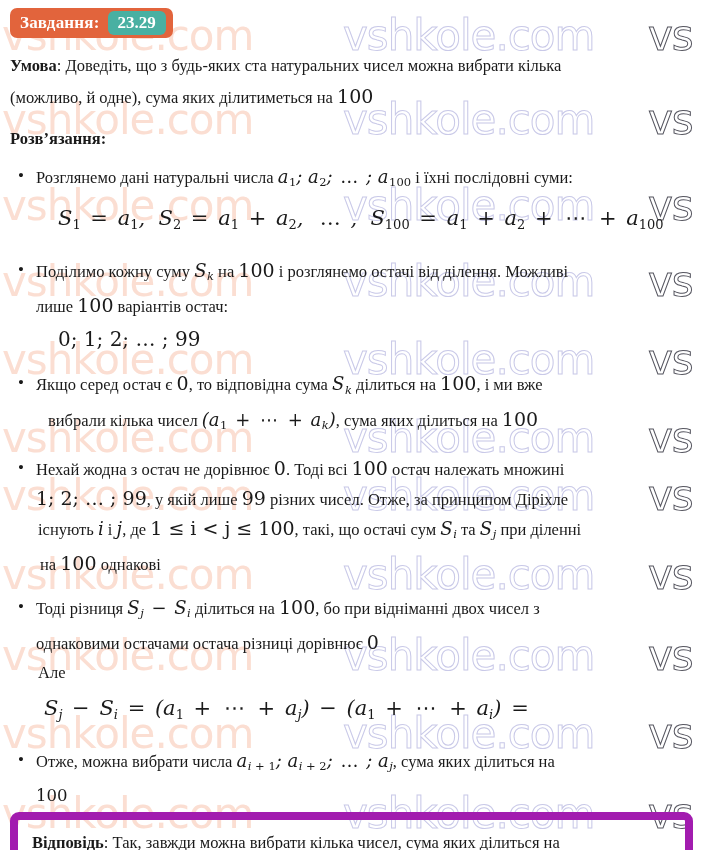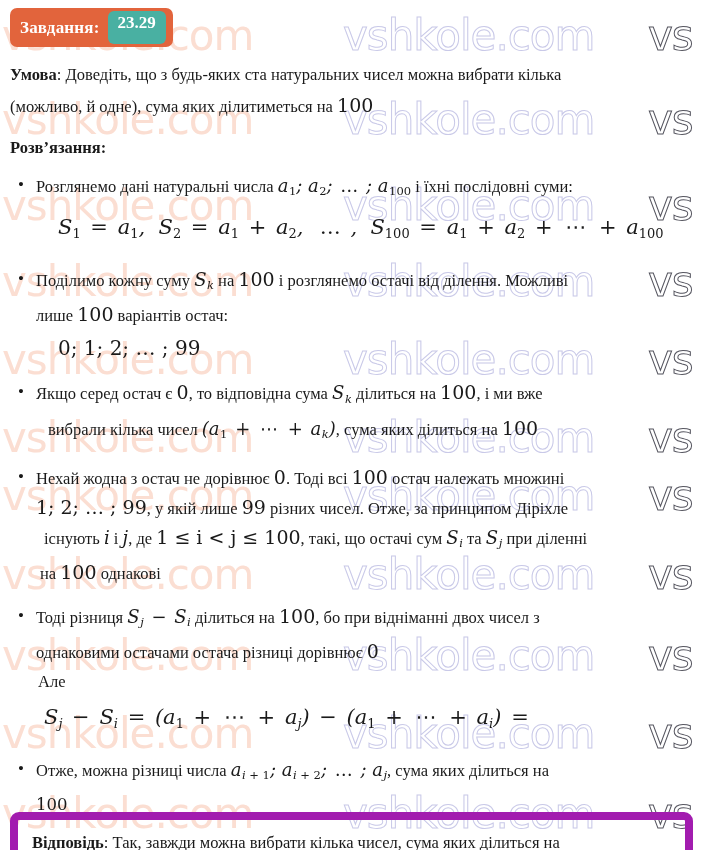--- a/index.html
+++ b/index.html
@@ -86,21 +86,21 @@
     color: #ffffff;
     letter-spacing: .2px;
   }
   .task-badge-number {
     background: #49b0a2;
     border-radius: 6px;
     color: #ffffff;
     font-family: "Liberation Serif", serif;
     font-weight: bold;
     font-size: 17px;
-    padding: 2px 10px 11px 10px;
+    padding: 2px 10px 2px 10px;
     margin-left: 8px;
   }
 
   
   .para {
     font-size: 16.5px;
     line-height: 27px;
     margin: 0 0 4px 0;
     text-align: left;
   }
@@ -325,21 +325,21 @@
     <li>
       <span>Нехай жодна з остач не дорівнює</span>
       <span class="inline-num">0</span><span>. Тоді всі</span>
       <span class="inline-100">100</span>
       <span>остач належать множині</span>
       <div class="tail-line" style="margin-left:0">
         <span class="inline-100">1; 2;  … ; 99</span><span>, у якій лише</span>
         <span class="inline-100">99</span>
         <span>різних чисел. Отже, за принципом Діріхле</span>
       </div>
-      <div class="tail-line" style="margin-left:8px">
+      <div class="tail-line" style="margin-left:2px">
         <span>існують</span>
         <span class="m">i</span>
         <span>і</span>
         <span class="m">j</span><span>, де</span>
         <span class="inline-100">1 ≤ i &lt; j ≤ 100</span><span>, такі, що остачі сум</span>
         <span class="m">S<sub><i>i</i></sub></span>
         <span>та</span>
         <span class="m">S<sub><i>j</i></sub></span>
         <span>при діленні</span>
       </div>
@@ -359,21 +359,21 @@
         <span>однаковими остачами остача різниці дорівнює</span>
         <span class="inline-num">0</span>
       </div>
       <div class="tail-line" style="margin-left:2px">Але</div>
       <div class="display-math" style="margin-left:8px">
         S<sub><i>j</i></sub> <span class="op">−</span> S<sub><i>i</i></sub> <span class="op">=</span> (a<sub>1</sub> <span class="op">+</span> <span class="op">⋯</span> <span class="op">+</span> a<sub><i>j</i></sub>) <span class="op">−</span> (a<sub>1</sub> <span class="op">+</span> <span class="op">⋯</span> <span class="op">+</span> a<sub><i>i</i></sub>) <span class="op">=</span>
       </div>
     </li>
 
     <li>
-      <span>Отже, можна різниці числа</span>
+      <span>Отже, можна вибрати числа</span>
       <span class="m">a<sub><i>i</i> + 1</sub>; a<sub><i>i</i> + 2</sub>; <span class="op">…</span> ; a<sub><i>j</i></sub></span><span>, сума яких ділиться на</span>
       <div class="tail-line inline-100" style="margin-left:0">100</div>
     </li>
 
   </ul>
 </div>
 
 <div class="answer-box">
   <div class="answer-text">
     <span class="lbl">Відповідь</span><span>:</span>

